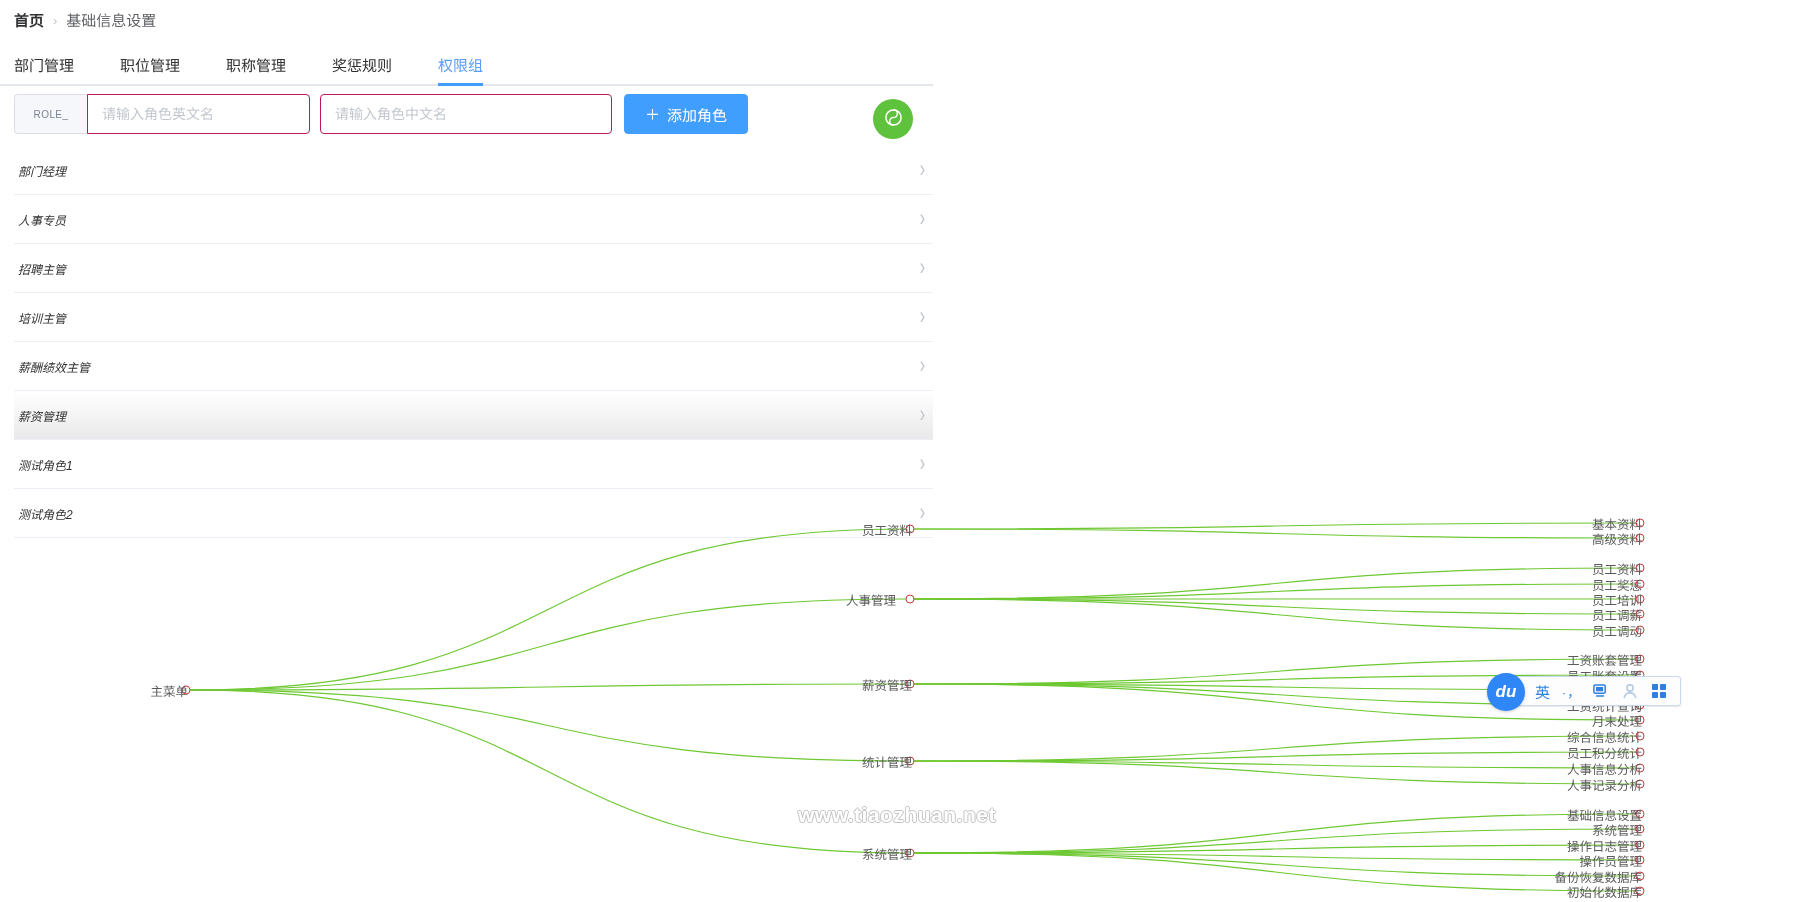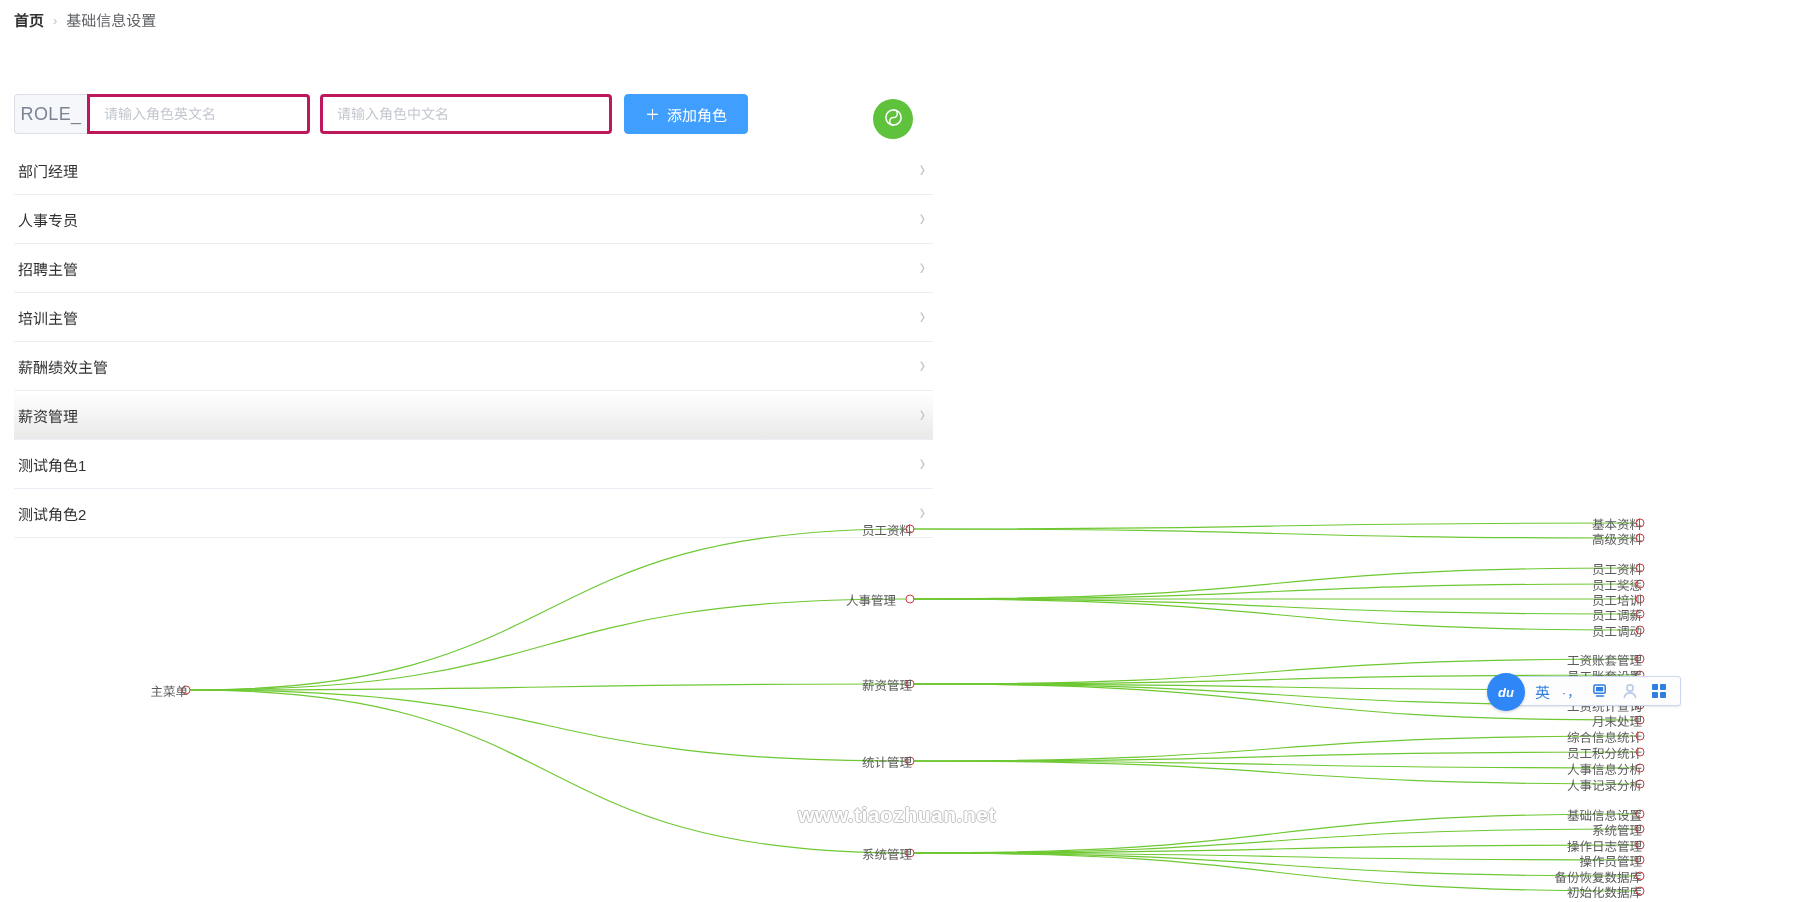--- a/index.html
+++ b/index.html
@@ -47,24 +47,24 @@
     position: absolute; left: 14px; top: 94px;
     display: flex; align-items: center;
   }
   .input-group { display: flex; align-items: stretch; height: 40px; }
   .prefix {
     width: 73px; height: 40px;
     border: 1px solid #dcdfe6; border-right: none;
     border-radius: 4px 0 0 4px;
     background: #f5f7fa; color: #7c8494;
     display: flex; align-items: center; justify-content: center;
-    font-size: 18px; letter-spacing: .4px;
+    font-size: 10px; letter-spacing: .4px;
   }
   .txt-input {
-    height: 40px; border: 3px solid #be185d; outline: none;
+    height: 40px; border: 1px solid #be185d; outline: none;
     font-size: 14px; color: #606266; padding: 0 14px;
     font-family: inherit; background: #fff;
   }
   .txt-input::placeholder { color: #c3c7ce; }
   .in-en { width: 223px; border-radius: 0 4px 4px 0; }
   .in-cn { width: 292px; border-radius: 4px; margin-left: 10px; }
   .btn-add {
     margin-left: 12px; height: 40px; padding: 0 20px;
     background: #409eff; border: 1px solid #409eff; border-radius: 4px;
     color: #fff; font-size: 15px; cursor: pointer;
@@ -86,21 +86,21 @@
   .role-row {
     height: 49px; display: flex; align-items: center;
     justify-content: space-between;
     border-bottom: 1px solid #ebeef5;
     padding: 0 8px 0 4px; cursor: pointer;
     background: #fff;
   }
   .role-row.hovered {
     background: linear-gradient(to bottom, #ffffff 0%, #f2f2f2 60%, #e9e9e9 100%);
   }
-  .role-name { font-size: 15px; color: #303133; }
+  .role-name { font-size: 12px; color: #303133; font-style: italic; }
   .chev {
     color: #c0c4cc; font-size: 16px; line-height: 1;
     transform: scaleY(1.45); font-weight: 300;
   }
 
   
   .tree-wrap { position: absolute; left: 0; top: 0; width: 1797px; height: 902px; pointer-events: none; }
   .tree-svg { position: absolute; left: 0; top: 0; }
   .node-label {
     position: absolute; font-size: 12.5px; color: #5b5b5b;
@@ -129,21 +129,21 @@
     height: 30px; background: #fdfdfd;
     border: 1px solid #c9d9ef; border-radius: 3px;
     display: flex; align-items: center; padding: 0 7px 0 30px;
     box-shadow: 0 1px 2px rgba(0,0,0,.10);
   }
   .ime-logo {
     position: absolute; left: -11px; top: -4px;
     width: 38px; height: 38px; border-radius: 50%;
     background: #2f87f7;
     display: flex; align-items: center; justify-content: center;
-    color: #fff; font-size: 13px; font-style: italic; font-weight: 700;
+    color: #fff; font-size: 17px; font-style: italic; font-weight: 700;
     box-shadow: 0 1px 3px rgba(0,0,0,.2);
   }
   .ime-item {
     display: flex; align-items: center; justify-content: center;
     height: 24px; min-width: 23px; margin: 0 3px;
     color: #3f86e0; font-size: 14px; cursor: pointer;
   }
   .ime-item.lang { font-size: 15px; color: #2f7fe0; }
   .ime-item.punc { font-size: 13px; color: #2f7fe0; letter-spacing: 1px; }
   .ime-item.person { color: #b8cbe6; }
@@ -152,20 +152,39 @@
 <body>
 
 <div id="app">
 
   <div class="breadcrumb">
     <span class="bc-home">首页</span>
     <span class="bc-sep">›</span>
     <span class="bc-current">基础信息设置</span>
   </div>
 
+  <div class="tabs">
+    <div class="tabs-inner" id="tabs-inner">
+        <div class="tab">
+          <span>部门管理</span>
+        </div>
+        <div class="tab">
+          <span>职位管理</span>
+        </div>
+        <div class="tab">
+          <span>职称管理</span>
+        </div>
+        <div class="tab">
+          <span>奖惩规则</span>
+        </div>
+        <div class="tab active">
+          <span>权限组</span>
+        </div>
+      </div>
+  </div>
 
   <div class="form-row">
     <div class="input-group">
       <span class="prefix">ROLE_</span>
       <input class="txt-input in-en" type="text" placeholder="请输入角色英文名" style="">
     </div>
     <input class="txt-input in-cn" type="text" placeholder="请输入角色中文名" style="">
     <button class="btn-add">
       <span class="plus">＋</span>
       <span>添加角色</span>

